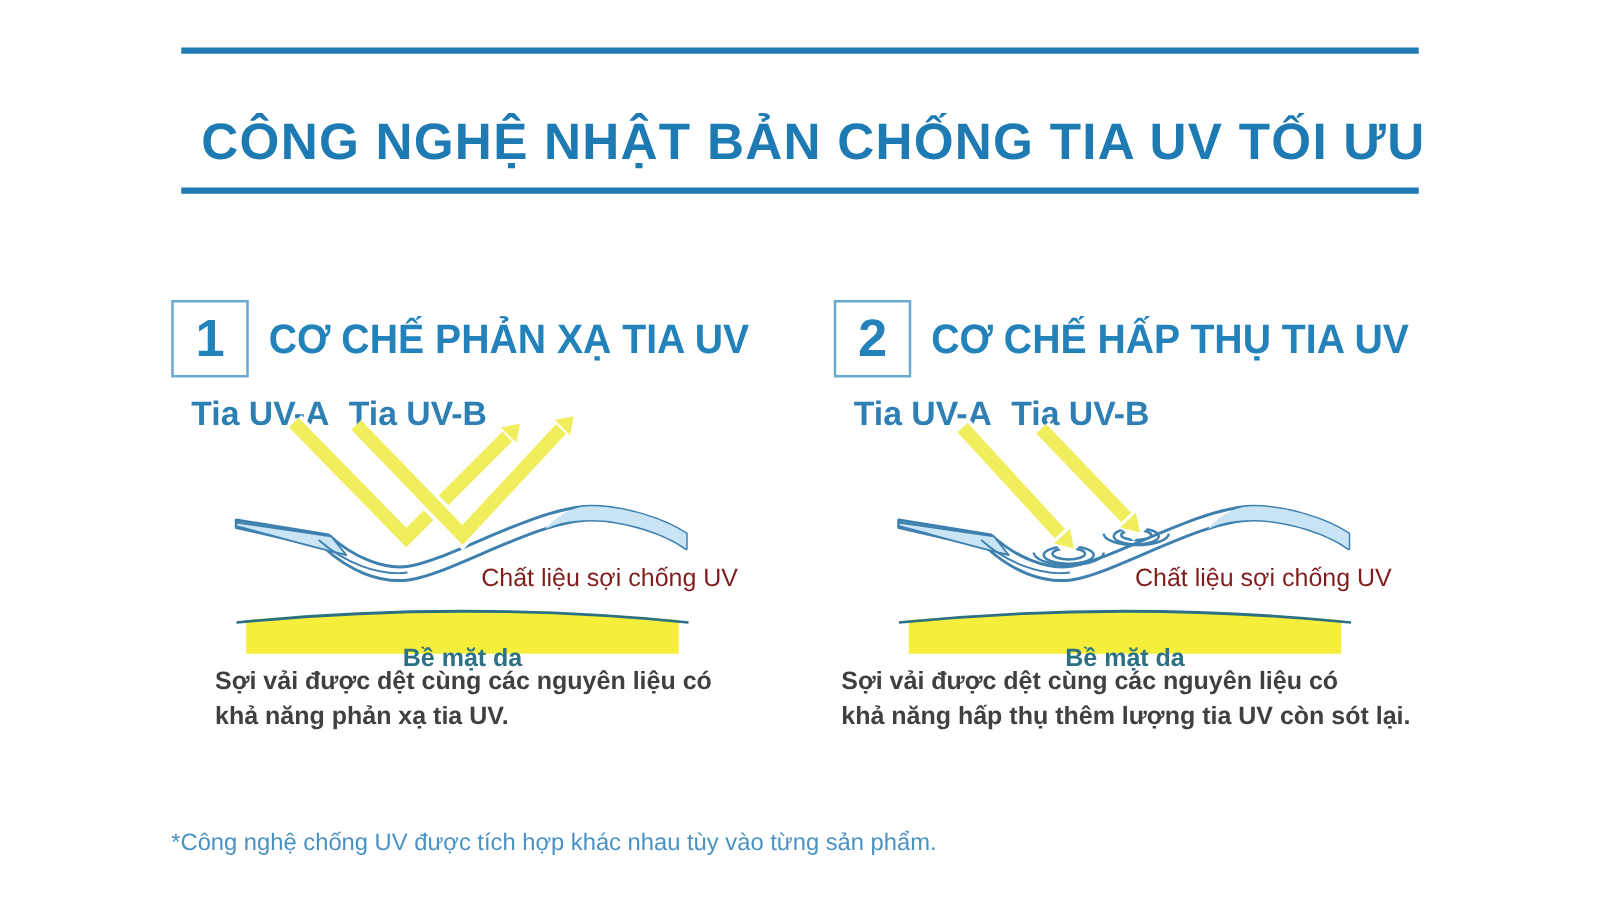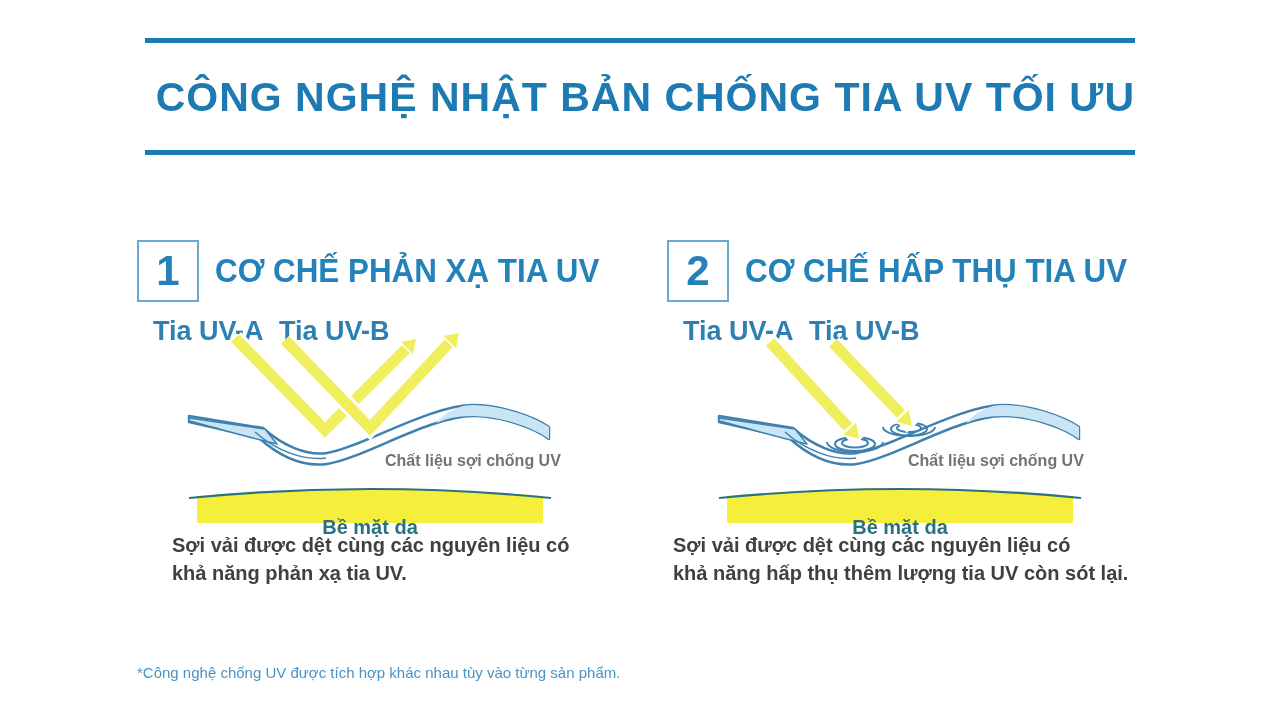--- a/index.html
+++ b/index.html
@@ -4,22 +4,22 @@
 <style>
   html,body{margin:0;padding:0;background:#ffffff;}
   #canvas{
     position:relative;width:1280px;height:720px;background:#ffffff;overflow:hidden;
     font-family:"Liberation Sans","DejaVu Sans",sans-serif;
   }
   .rule{position:absolute;left:145px;width:990px;height:5px;background:#1e7ab2;}
   .rule-top{top:38px;}
   .rule-bottom{top:150px;}
   .title{
-    position:absolute;left:145px;top:74px;width:990px;margin:0;
-    text-align:right;font-size:41px;font-weight:bold;color:#1e7ab2;
+    position:absolute;left:145px;top:74px;width:990px;margin:16px;
+    text-align:left;font-size:41px;font-weight:bold;color:#1e7ab2;
     letter-spacing:1px;white-space:nowrap;
   }
   .panel{position:absolute;top:238px;width:515px;height:370px;}
   .panel-1{left:135px;}
   .panel-2{left:665px;}
   .numbox{
     position:absolute;left:2px;top:2px;width:58px;height:58px;
     border:2.5px solid #6aa9d0;background:#ffffff;
     display:flex;align-items:center;justify-content:center;
   }
@@ -29,38 +29,38 @@
     font-size:33px;font-weight:bold;color:#2382ba;white-space:nowrap;
     transform:scaleX(.95);transform-origin:left center;
   }
   .uv-label{
     position:absolute;top:78px;font-size:27px;font-weight:bold;color:#2e7fb3;white-space:nowrap;
   }
   .uva{left:18px;}
   .uvb{left:144px;}
   .illus{position:absolute;left:20px;top:90px;width:420px;height:158px;}
   .fabric-label{
-    position:absolute;top:214px;font-size:16px;font-weight:bold;color:#737373;white-space:nowrap;
+    position:absolute;top:214px;font-size:20px;font-weight:normal;color:#7f1d1d;white-space:nowrap;
   }
   .fabric-label-1{left:250px;}
   .fabric-label-2{left:243px;}
   .band{position:absolute;left:54px;top:242px;width:362px;height:44px;}
   .band-label{
     position:absolute;left:54px;top:254px;width:362px;text-align:center;
     font-size:20px;font-weight:bold;color:#2b7183;margin-top:24px;
   }
   .desc{
     position:absolute;top:293px;margin:0;font-size:20px;font-weight:bold;
     color:#404040;line-height:1.4;white-space:pre-line;
   }
   .desc-1{left:37px;width:440px;}
   .desc-2{left:8px;width:500px;}
   .footnote{
     position:absolute;left:137px;top:664px;margin:0;
-    font-size:15px;color:#4a92c4;white-space:nowrap;
+    font-size:19px;color:#4a92c4;white-space:nowrap;
   }
 </style>
 </head>
 <body>
 
 <div id="canvas">
 
   <div class="rule rule-top"></div>
   <h1 class="title">CÔNG NGHỆ NHẬT BẢN CHỐNG TIA UV TỐI ƯU</h1>
   <div class="rule rule-bottom"></div>

